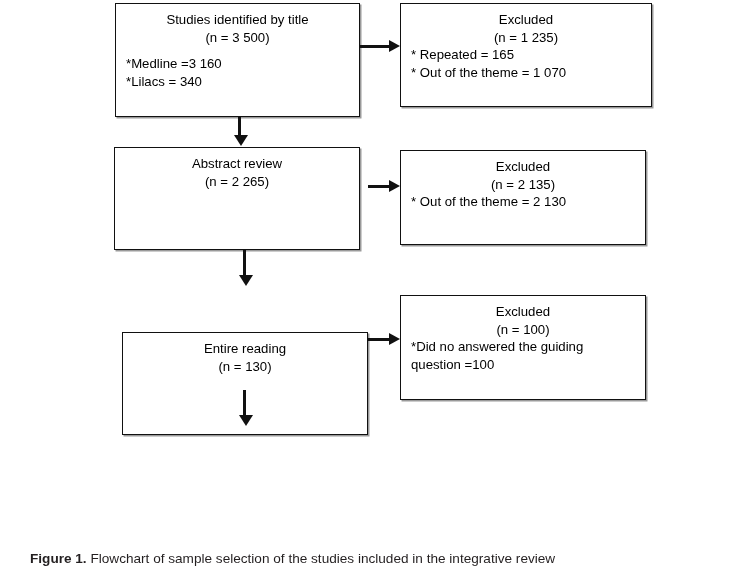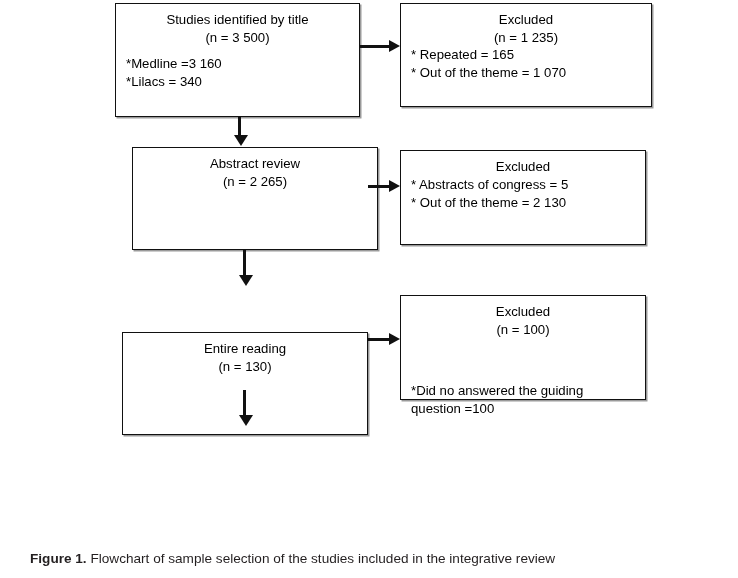--- a/index.html
+++ b/index.html
@@ -38,28 +38,27 @@
     white-space: nowrap;
   }
   .lft {
     text-align: left;
     font-size: 13.2px;
     line-height: 18px;
     white-space: nowrap;
   }
   .lft.wrapline {
     white-space: normal;
-    margin-top: 44px;
   }
   .gap-sm { height: 9px; }
 
   
   #box-identified { left: 115px;  top: 3px;   width: 245px; height: 114px; }
   #box-excl-1     { left: 400px;  top: 3px;   width: 252px; height: 104px; }
-  #box-abstract   { left: 132px;  top: 147px; width: 246px; height: 103px; }
+  #box-abstract   { left: 114px;  top: 147px; width: 246px; height: 103px; }
   #box-excl-2     { left: 400px;  top: 150px; width: 246px; height: 95px;  }
   #box-entire     { left: 122px;  top: 287px; width: 246px; height: 103px; margin-top: 45px; }
   #box-excl-3     { left: 400px;  top: 295px; width: 246px; height: 105px; }
   #box-analyzed   { left: 122px;  top: 427px; width: 246px; height: 98px;  }
 
   
   .vline {
     position: absolute;
     width: 3px;
     background: #111111;
@@ -143,21 +142,21 @@
   <div class="fbox" id="box-abstract">
     <div class="inner">
       <div class="ctr">Abstract review</div>
       <div class="ctr">(n = 2 265)</div>
     </div>
   </div>
 
   <div class="fbox" id="box-excl-2">
     <div class="inner">
       <div class="ctr">Excluded</div>
-      <div class="lft">* Abstracts of congress = 5</div>
+      <div class="ctr">(n = 2 135)</div>
       <div class="lft">* Out of the theme = 2 130</div>
     </div>
   </div>
 
   <div class="fbox" id="box-entire">
     <div class="inner">
       <div class="ctr">Entire reading</div>
       <div class="ctr">(n = 130)</div>
     </div>
   </div>

